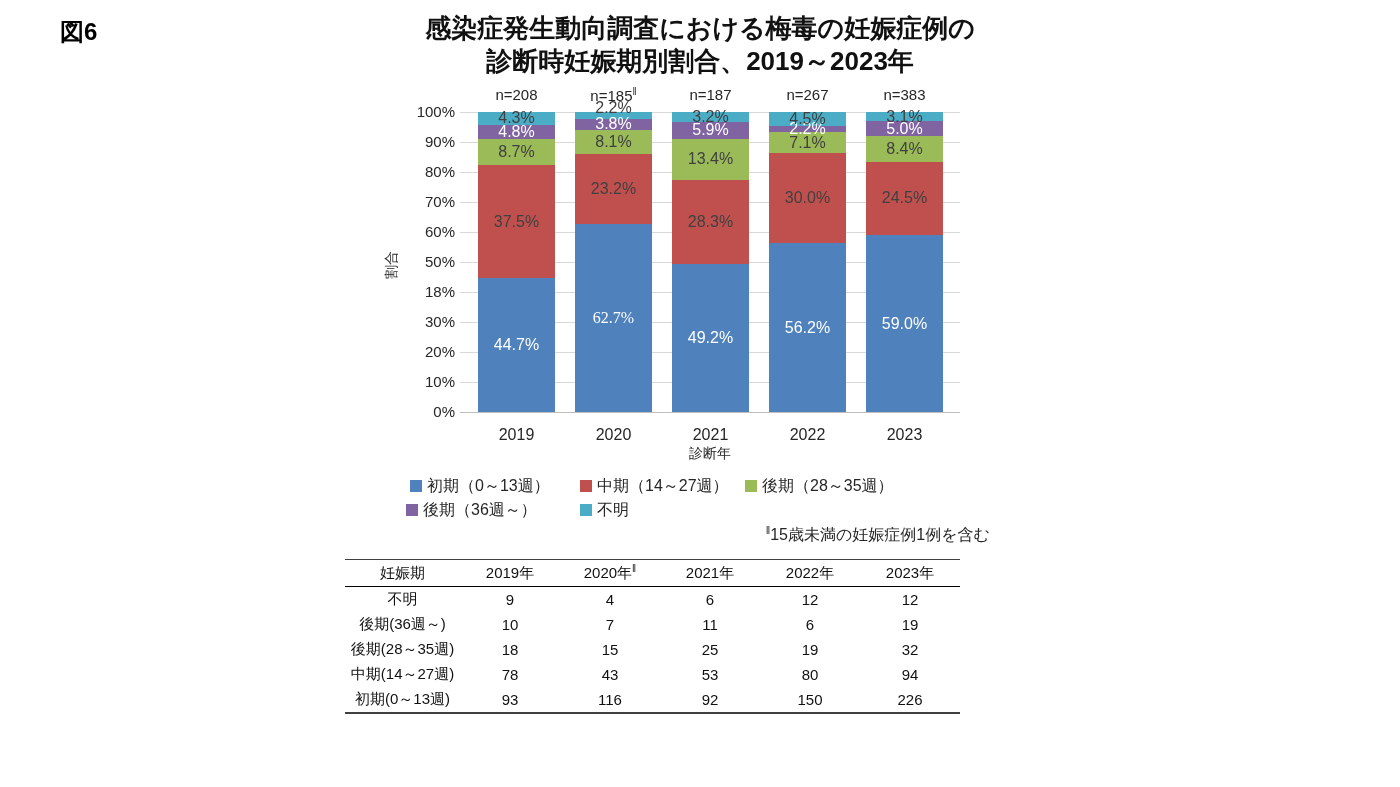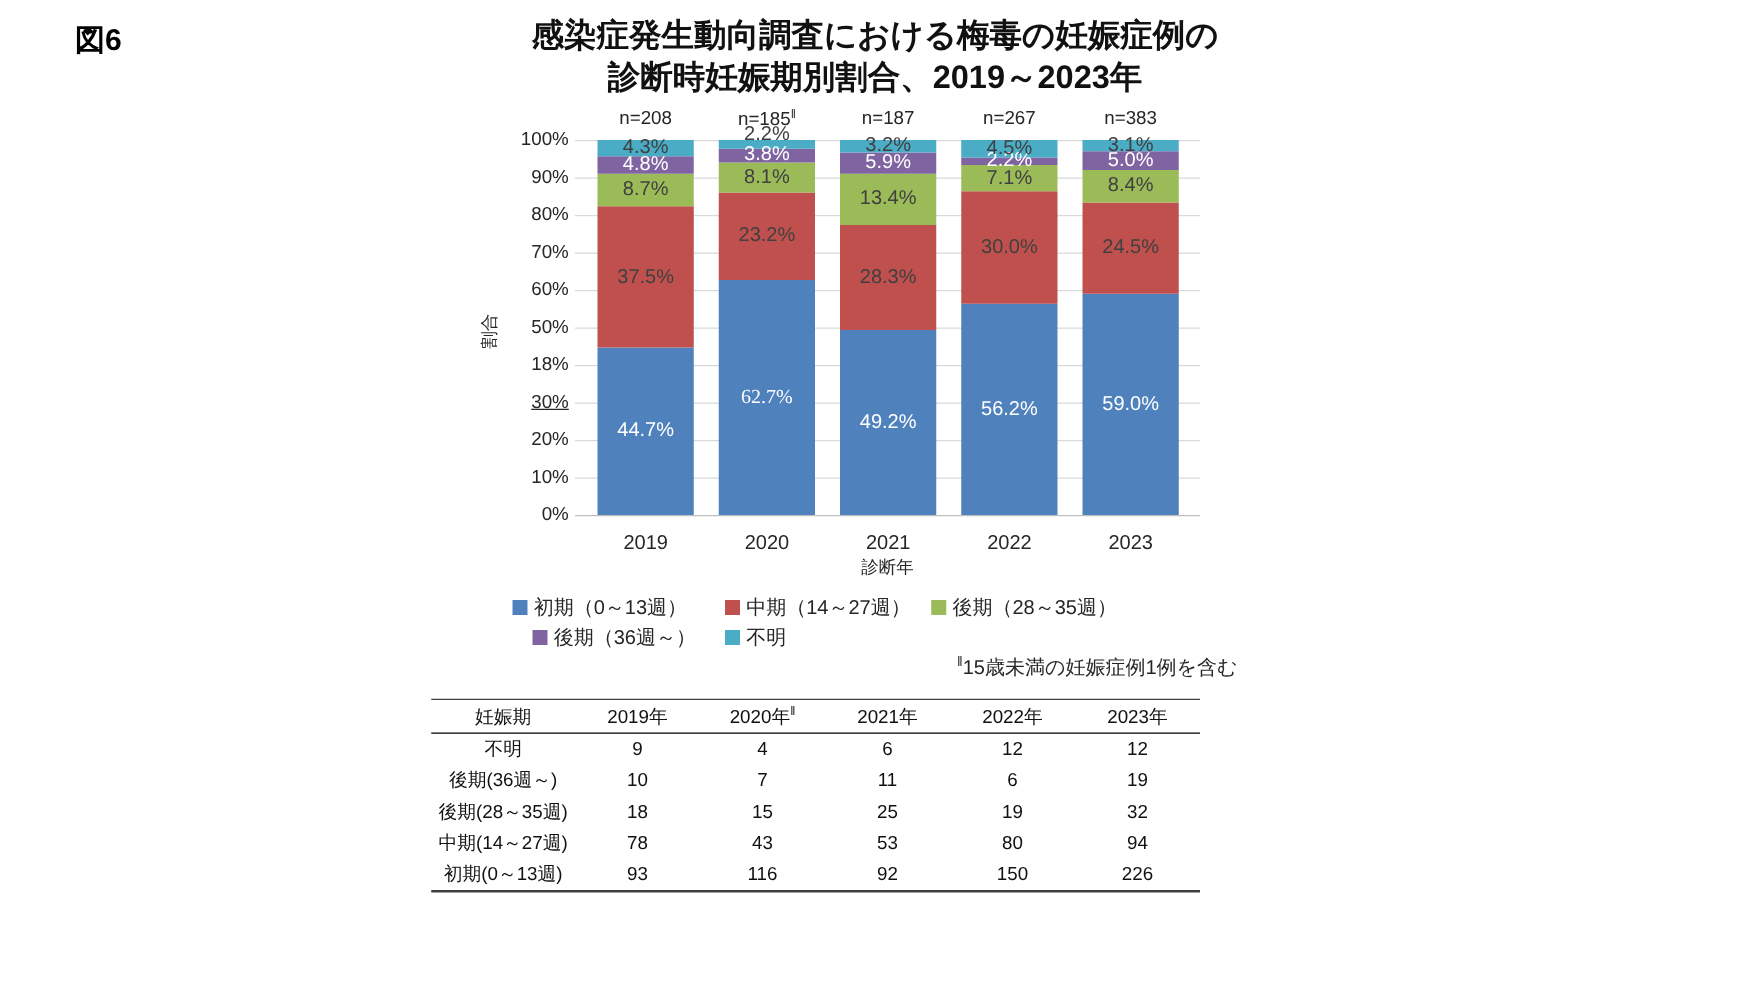--- a/index.html
+++ b/index.html
@@ -46,21 +46,21 @@
   </div>
   <div class="ylabel">割合</div>
   <div id="yticks">
       <div class="ytick" style="top: -9px;">100%</div>
       <div class="ytick" style="top: 21px;">90%</div>
       <div class="ytick" style="top: 51px;">80%</div>
       <div class="ytick" style="top: 81px;">70%</div>
       <div class="ytick" style="top: 111px;">60%</div>
       <div class="ytick" style="top: 141px;">50%</div>
       <div class="ytick" style="top: 171px;">18%</div>
-      <div class="ytick" style="top: 201px; text-decoration: underline;">30%</div>
+      <div class="ytick" style="top: 201px;">30%</div>
       <div class="ytick" style="top: 231px;">20%</div>
       <div class="ytick" style="top: 261px;">10%</div>
       <div class="ytick" style="top: 291px;">0%</div>
     </div>
   <div id="plot">
       <div class="gridline" style="top: 0px;"></div>
       <div class="gridline" style="top: 30px;"></div>
       <div class="gridline" style="top: 60px;"></div>
       <div class="gridline" style="top: 90px;"></div>
       <div class="gridline" style="top: 120px;"></div>
@@ -148,21 +148,21 @@
         <span>初期（0～13週）</span>
       </div>
       <div class="legend-item" style="left: 580px; top: 477px;">
         <span class="swatch" style="background: rgb(192, 80, 77);"></span>
         <span>中期（14～27週）</span>
       </div>
       <div class="legend-item" style="left: 745px; top: 477px;">
         <span class="swatch" style="background: rgb(155, 187, 89);"></span>
         <span>後期（28～35週）</span>
       </div>
-      <div class="legend-item" style="left: 426px; top: 501px; text-align: center;">
+      <div class="legend-item" style="left: 406px; top: 501px; text-align: center;">
         <span class="swatch" style="background: rgb(128, 100, 162);"></span>
         <span>後期（36週～）</span>
       </div>
       <div class="legend-item" style="left: 580px; top: 501px;">
         <span class="swatch" style="background: rgb(75, 172, 198);"></span>
         <span>不明</span>
       </div>
     </div>
   <div class="footnote"><sup>‖</sup><span>15歳未満の妊娠症例1例を含む</span></div>
   <table id="data-table">

